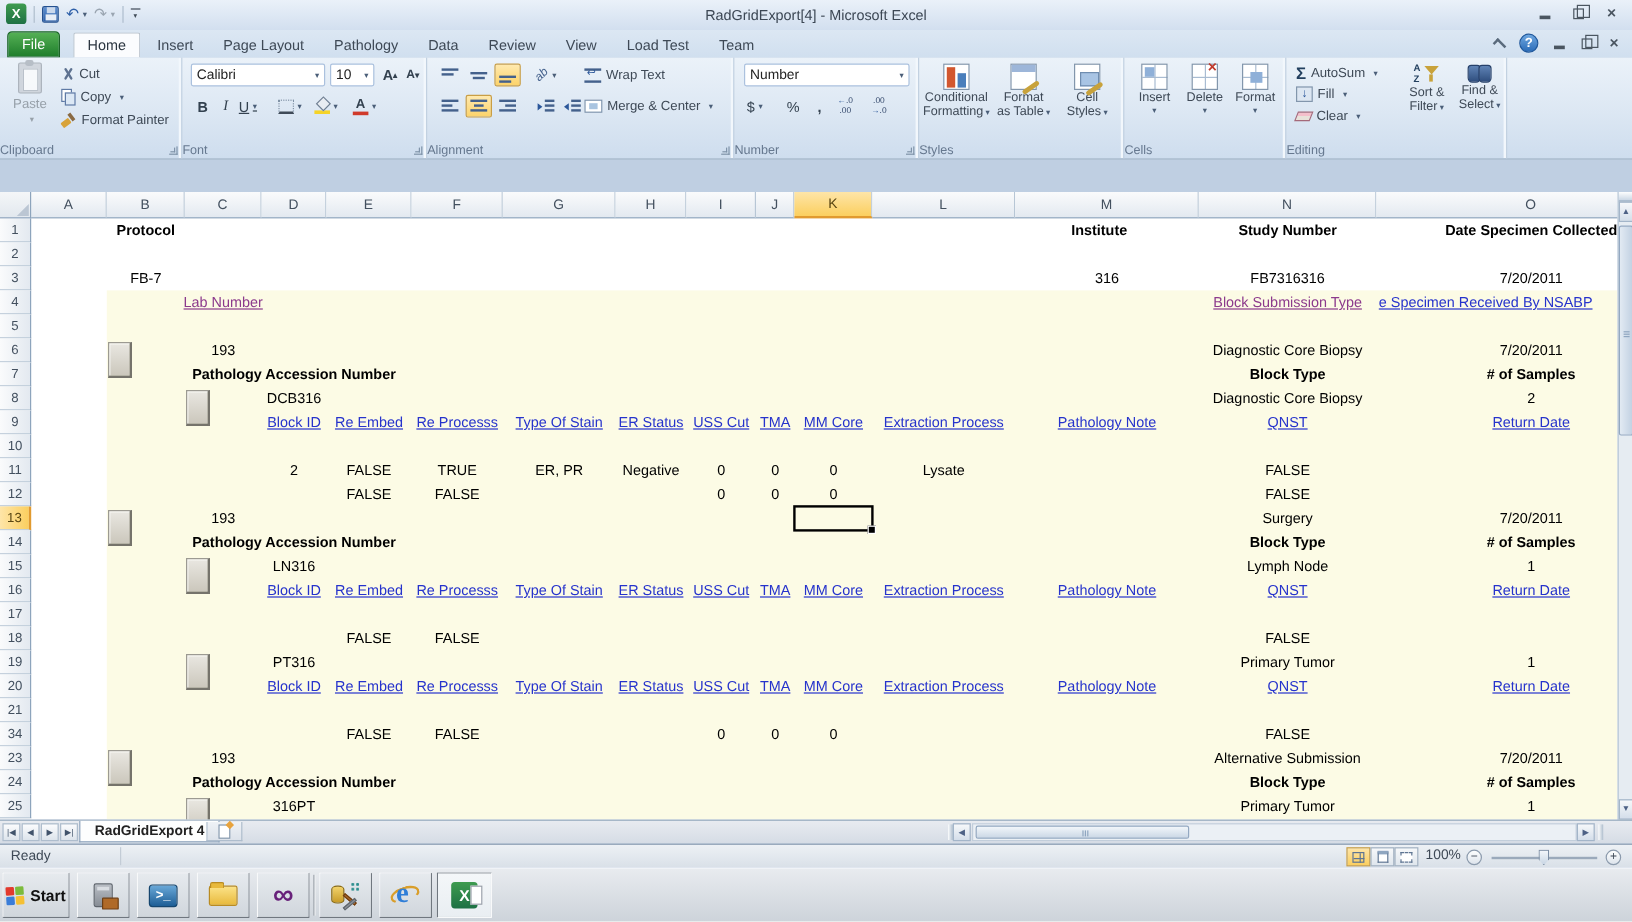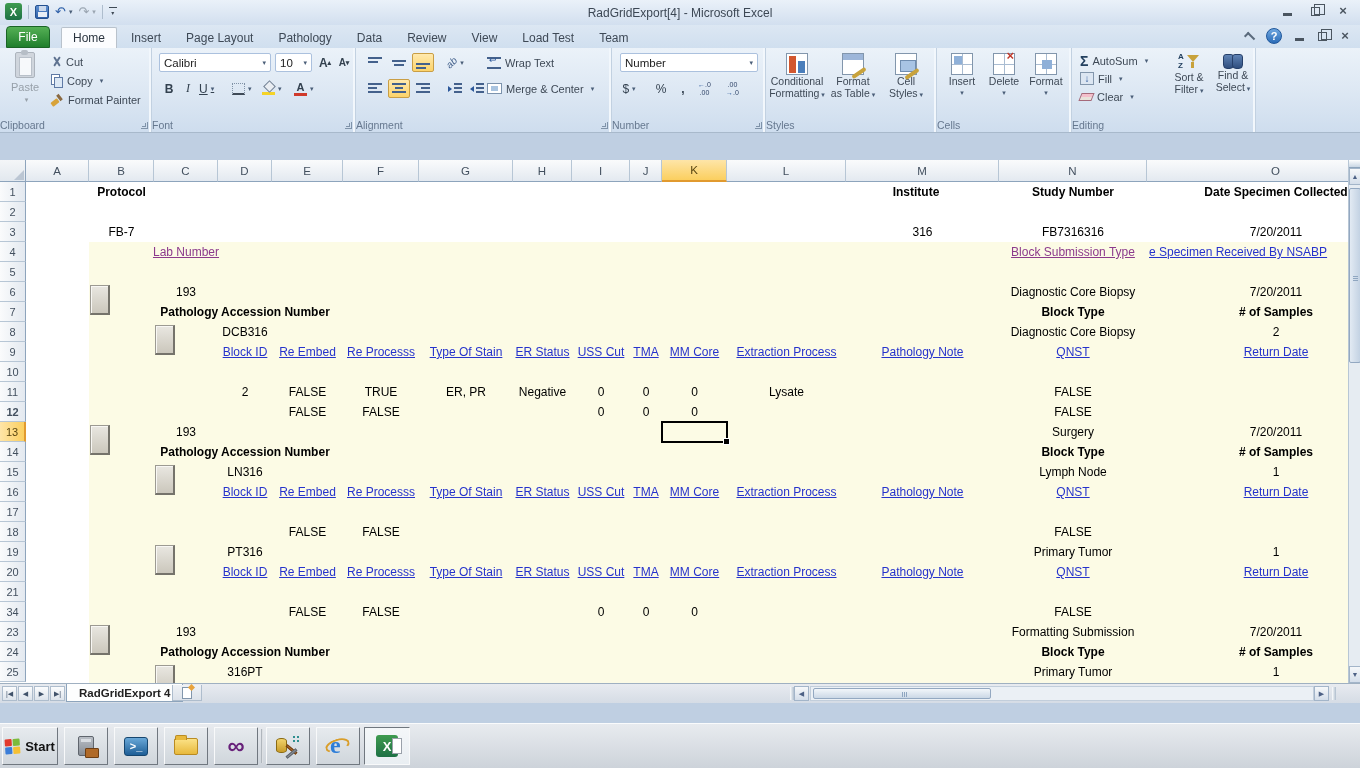--- a/index.html
+++ b/index.html
@@ -523,21 +523,21 @@
       <div class="rowhead" style="top: 42px;">2</div>
       <div class="rowhead" style="top: 62px;">3</div>
       <div class="rowhead" style="top: 82px;">4</div>
       <div class="rowhead" style="top: 102px;">5</div>
       <div class="rowhead" style="top: 122px;">6</div>
       <div class="rowhead" style="top: 142px;">7</div>
       <div class="rowhead" style="top: 162px;">8</div>
       <div class="rowhead" style="top: 182px;">9</div>
       <div class="rowhead" style="top: 202px;">10</div>
       <div class="rowhead" style="top: 222px;">11</div>
-      <div class="rowhead" style="top: 242px; font-weight: bold;">12</div>
+      <div class="rowhead" style="top: 242px;">12</div>
       <div class="rowhead sel" style="top: 262px;">13</div>
       <div class="rowhead" style="top: 282px;">14</div>
       <div class="rowhead" style="top: 302px;">15</div>
       <div class="rowhead" style="top: 322px;">16</div>
       <div class="rowhead" style="top: 342px;">17</div>
       <div class="rowhead" style="top: 362px;">18</div>
       <div class="rowhead" style="top: 382px;">19</div>
       <div class="rowhead" style="top: 402px;">20</div>
       <div class="rowhead" style="top: 422px;">21</div>
       <div class="rowhead" style="top: 442px;">34</div>
@@ -639,21 +639,21 @@
       <div class="cell l center" style="top: 402px; left: 922.5px;">Pathology Note</div>
       <div class="cell l center" style="top: 402px; left: 1073px;">QNST</div>
       <div class="cell l center" style="top: 402px; left: 1276px;">Return Date</div>
       <div class="cell center" style="top: 442px; left: 307.5px;">FALSE</div>
       <div class="cell center" style="top: 442px; left: 381px;">FALSE</div>
       <div class="cell center" style="top: 442px; left: 601px;">0</div>
       <div class="cell center" style="top: 442px; left: 646px;">0</div>
       <div class="cell center" style="top: 442px; left: 694.5px;">0</div>
       <div class="cell center" style="top: 442px; left: 1073px;">FALSE</div>
       <div class="cell center" style="top: 462px; left: 186px;">193</div>
-      <div class="cell center" style="top: 462px; left: 1073px;">Formatting Submission</div>
+      <div class="cell center" style="top: 462px; left: 1073px;">Alternative Submission</div>
       <div class="cell center" style="top: 462px; left: 1276px;">7/20/2011</div>
       <div class="cell b center" style="top: 482px; left: 245px;">Pathology Accession Number</div>
       <div class="cell b center" style="top: 482px; left: 1073px;">Block Type</div>
       <div class="cell b center" style="top: 482px; left: 1276px;"># of Samples</div>
       <div class="cell center" style="top: 502px; left: 245px;">316PT</div>
       <div class="cell center" style="top: 502px; left: 1073px;">Primary Tumor</div>
       <div class="cell center" style="top: 502px; left: 1276px;">1</div>
       <div class="selbox" style="left: 661px; top: 261px; width: 67px; height: 22px;"></div>
     </div>
 
@@ -677,20 +677,41 @@
       </div>
     <div class="hsplit"></div>
     <div class="hsb" style="left:794px">◀</div>
     <div class="htrack">
         <div class="hthumb"></div>
       </div>
     <div class="hsb" style="left:1314px">▶</div>
     <div class="hgrip"></div>
   </div>
 
+  <div id="statusbar">
+    <span id="status-mode">Ready</span>
+    <div class="st-sep"></div>
+    <div class="viewbtns">
+      <div class="vb active">
+          <span class="ic-vnormal"></span>
+        </div>
+      <div class="vb">
+          <span class="ic-vlayout"></span>
+        </div>
+      <div class="vb">
+          <span class="ic-vbreak"></span>
+        </div>
+    </div>
+    <span id="zoomlabel">100%</span>
+    <div class="zbtn" style="left:1222px">−</div>
+    <div class="ztrack"></div>
+    <div class="ztick"></div>
+    <div class="zthumb"></div>
+    <div class="zbtn" style="left:1338px">+</div>
+  </div>
 
   <div id="taskbar">
     <div class="tbtn" id="startbtn">
       <span class="flag">
           <i class="f1"></i>
           <i class="f2"></i>
           <i class="f3"></i>
           <i class="f4"></i>
         </span>
       <span>Start</span>

